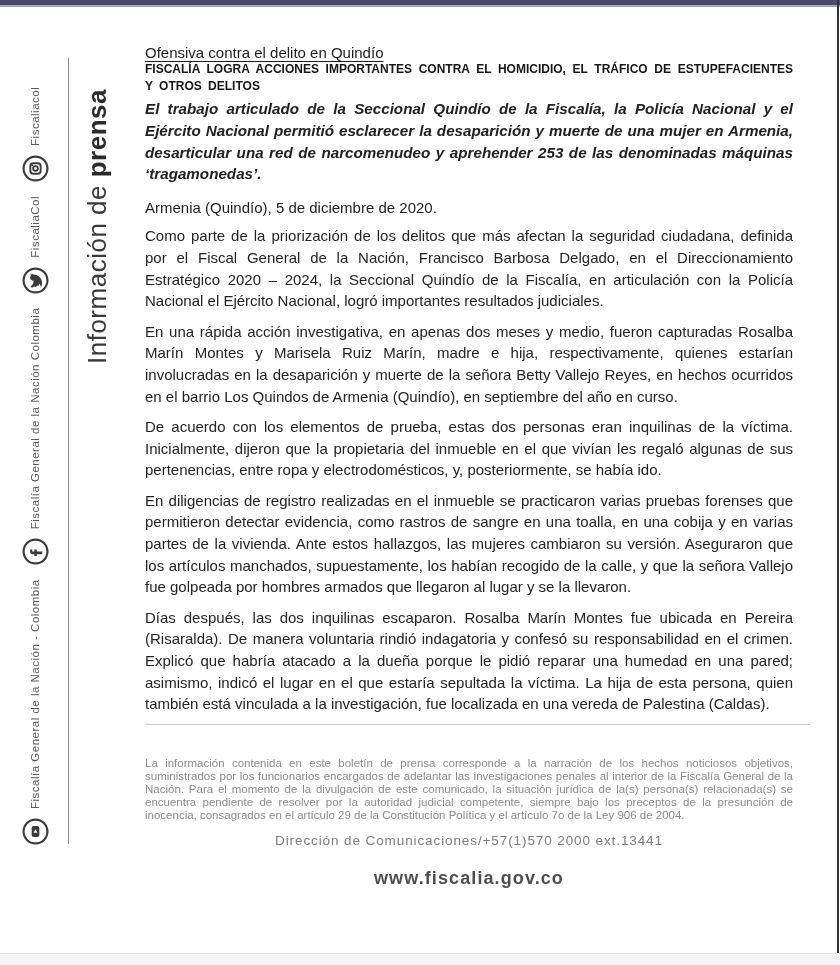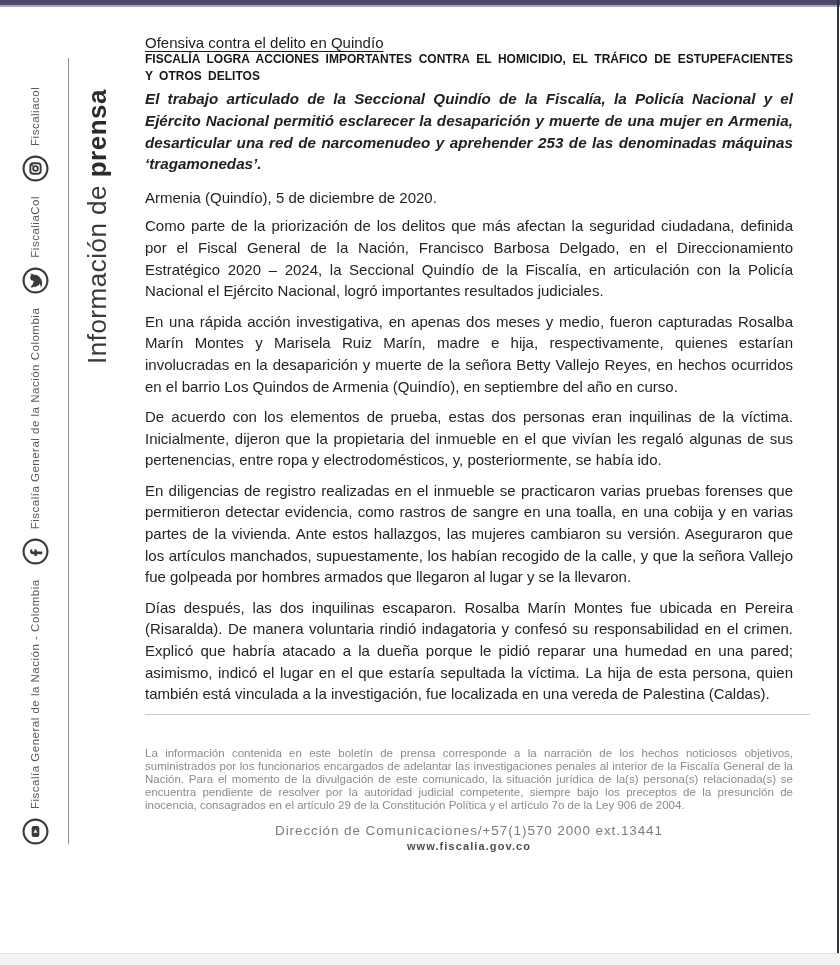--- a/index.html
+++ b/index.html
@@ -25,39 +25,39 @@
   .soc-icon{display:inline-flex;width:27px;height:27px;flex:0 0 auto;}
   .rail-divider{position:absolute;left:68px;top:58px;width:1px;height:786px;background:#8f8f8f;}
   .press-title{
     position:absolute;left:82px;top:364px;width:308px;height:38px;
     transform:rotate(-90deg);transform-origin:0 0;
     font-size:26px;color:#3a3a3a;letter-spacing:0.5px;white-space:nowrap;
   }
   .press-title b{color:#2b2b2b;}
 
   
-  .main{position:absolute;left:145px;top:0;width:648px;padding-top:34px;color:#242424;}
+  .main{position:absolute;left:145px;top:0;width:648px;padding-top:44px;color:#242424;}
   .kicker{font-size:15px;text-decoration:underline;text-underline-offset:3px;color:#1e1e1e;}
   .headline{
     font-size:12px;font-weight:bold;color:#161616;
     text-align:justify;line-height:1.45;word-spacing:3px;
   }
   .lead{
     margin-top:2px;font-size:15.2px;font-weight:bold;font-style:italic;
     text-align:justify;line-height:1.44;color:#222;
   }
   .dateline{margin-top:14px;font-size:15px;color:#1f1f1f;}
   .para{margin-top:9px;font-size:15px;text-align:justify;line-height:1.44;color:#242424;}
   .foot-rule{margin-top:9px;width:665px;border:none;border-top:1px solid #c9c9c9;height:0;}
   .disclaimer{
     margin-top:32px;font-size:11.5px;line-height:13px;color:#8b8b8b;
     text-align:justify;width:648px;
   }
   .contact{margin-top:11px;text-align:center;font-size:13.5px;color:#7c7c7c;letter-spacing:0.9px;}
-  .website{margin-top:2px;text-align:center;font-size:11px;font-weight:bold;color:#4e4e4e;letter-spacing:1.1px;}
+  .website{margin-top:20px;text-align:center;font-size:18px;font-weight:bold;color:#4e4e4e;letter-spacing:1.1px;}
 </style>
 </head>
 <body>
 
 <div class="top-bar"></div>
 <div class="top-bar-edge"></div>
 <div class="right-border"></div>
 <div class="bottom-band"></div>
 
 <div class="social-strip">

